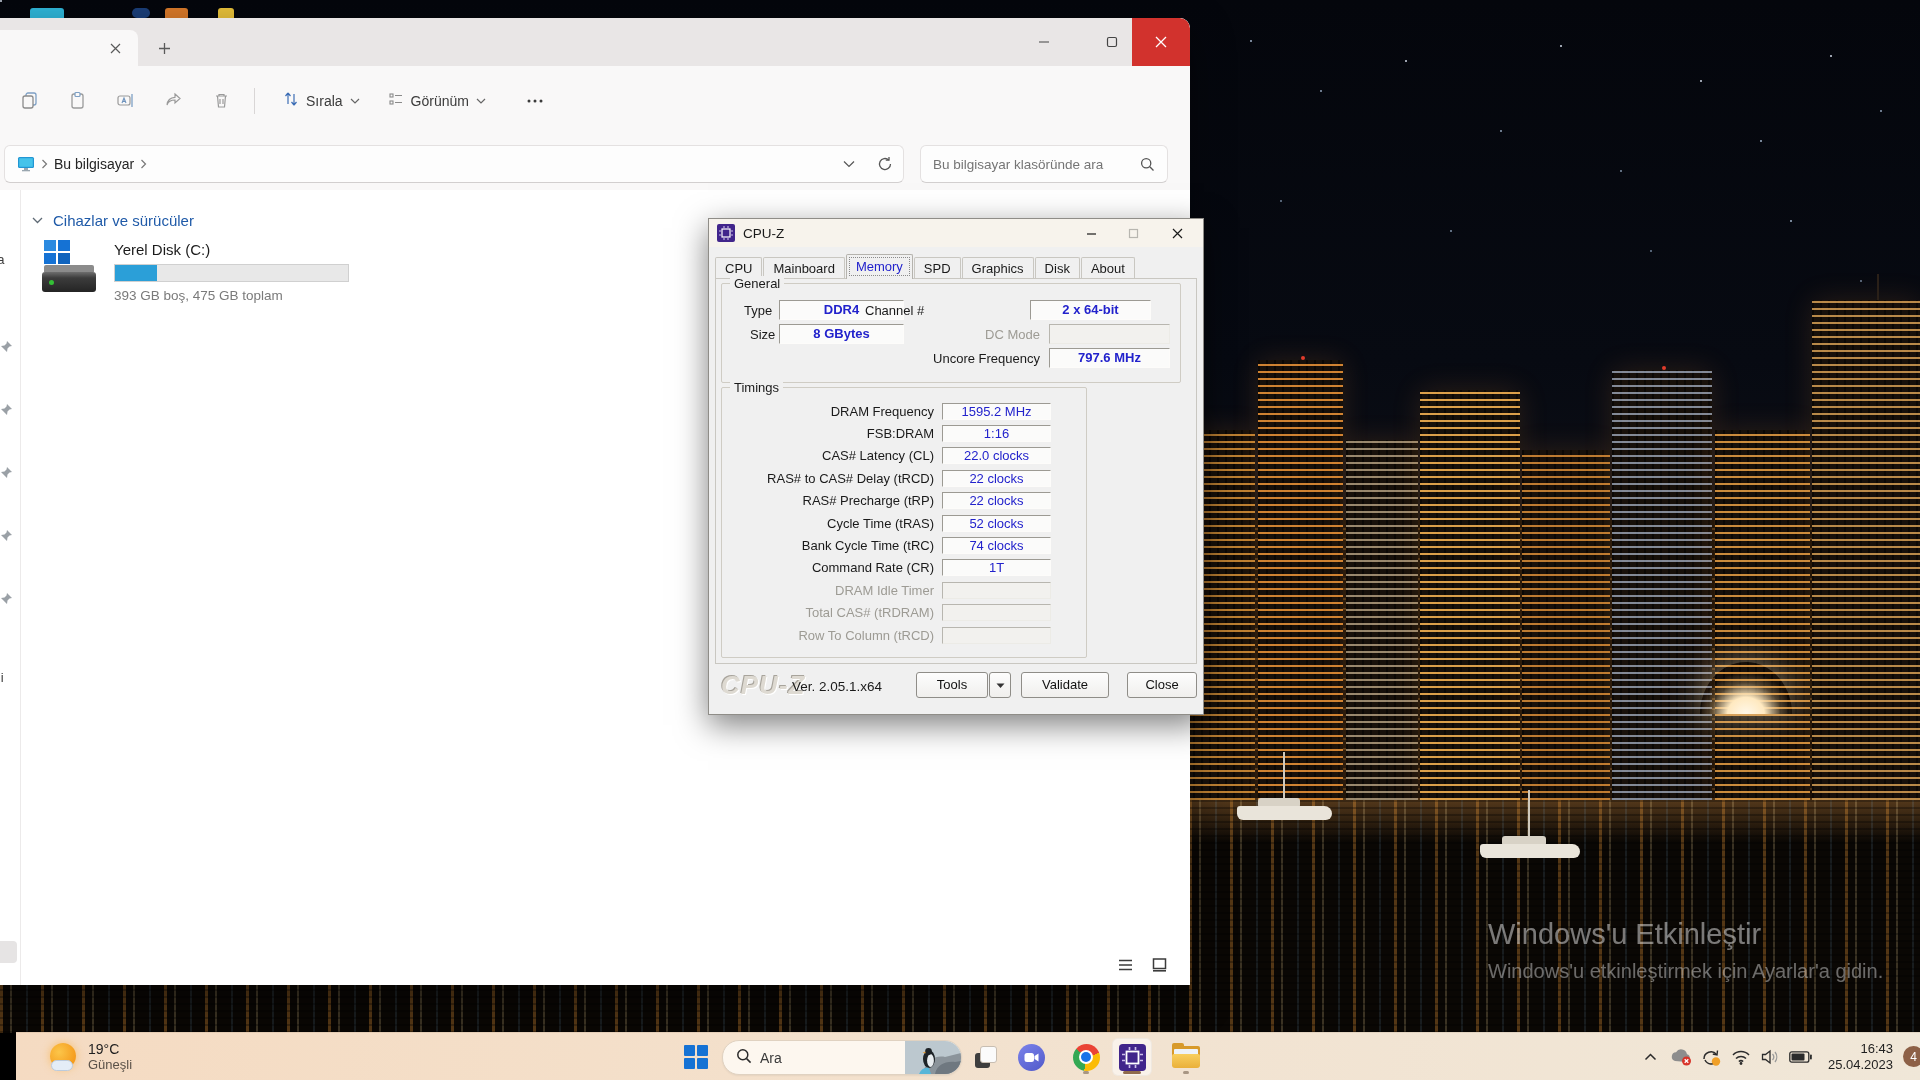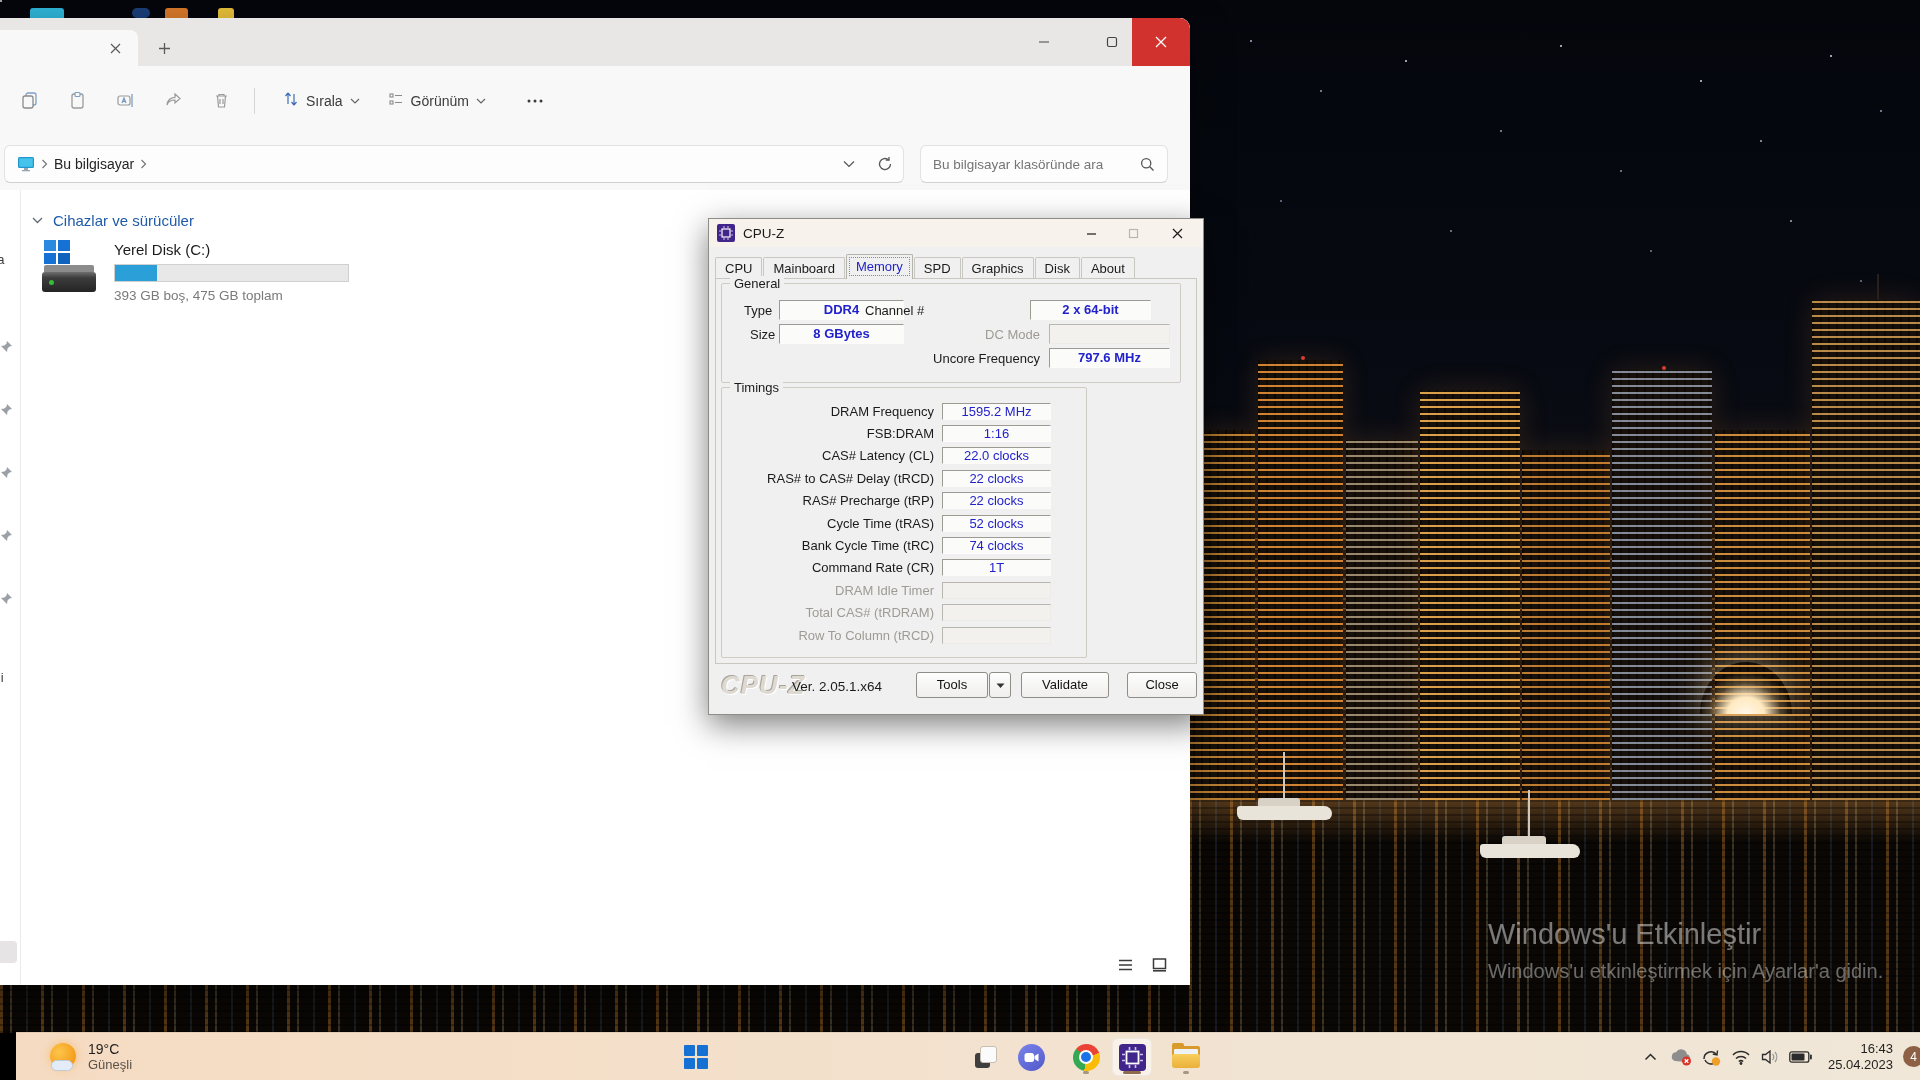--- a/index.html
+++ b/index.html
@@ -565,20 +565,41 @@
 
     <div class="tb-item start">
       <div class="sq">
           <i></i>
           <i></i>
           <i></i>
           <i></i>
         </div>
     </div>
 
+    <div class="search-pill">
+      <span class="q">
+        <svg width="16" height="16" viewBox="0 0 16 16">
+            <circle cx="6.8" cy="6.8" r="5" fill="none" stroke="#2b2b2b" stroke-width="1.5"></circle>
+            <path d="M10.6 10.6 L14.6 14.6" stroke="#2b2b2b" stroke-width="1.5"></path>
+          </svg>
+      </span>
+      <span class="ph">Ara</span>
+      <span class="pill-img">
+        <svg width="56" height="33" viewBox="0 0 56 33">
+            <rect width="56" height="33" fill="#bcc8cf"></rect>
+            <path d="M18 33 C20 20 30 14 40 16 L56 12 V33 Z" fill="#8b949b"></path>
+            <path d="M30 33 C32 24 40 20 50 21 L56 20 V33 Z" fill="#6f7880"></path>
+            <ellipse cx="24" cy="18" rx="6" ry="9" fill="#1d2327"></ellipse>
+            <ellipse cx="25.5" cy="19.5" rx="3.4" ry="6.5" fill="#e8edf0"></ellipse>
+            <circle cx="23.5" cy="10.5" r="3.4" fill="#1d2327"></circle>
+            <path d="M20.5 10.5 L17.5 11.5 L20.5 12.5 Z" fill="#e8a13a"></path>
+            <path d="M14 33 C16 28 20 26 24 27 L26 33 Z" fill="#58b6d8"></path>
+          </svg>
+      </span>
+    </div>
 
     <div class="tb-item taskview">
       <div class="tview">
           <div class="b1"></div>
           <div class="b2"></div>
         </div>
     </div>
 
     <div class="tb-item chat">
       <div class="chat-c">

